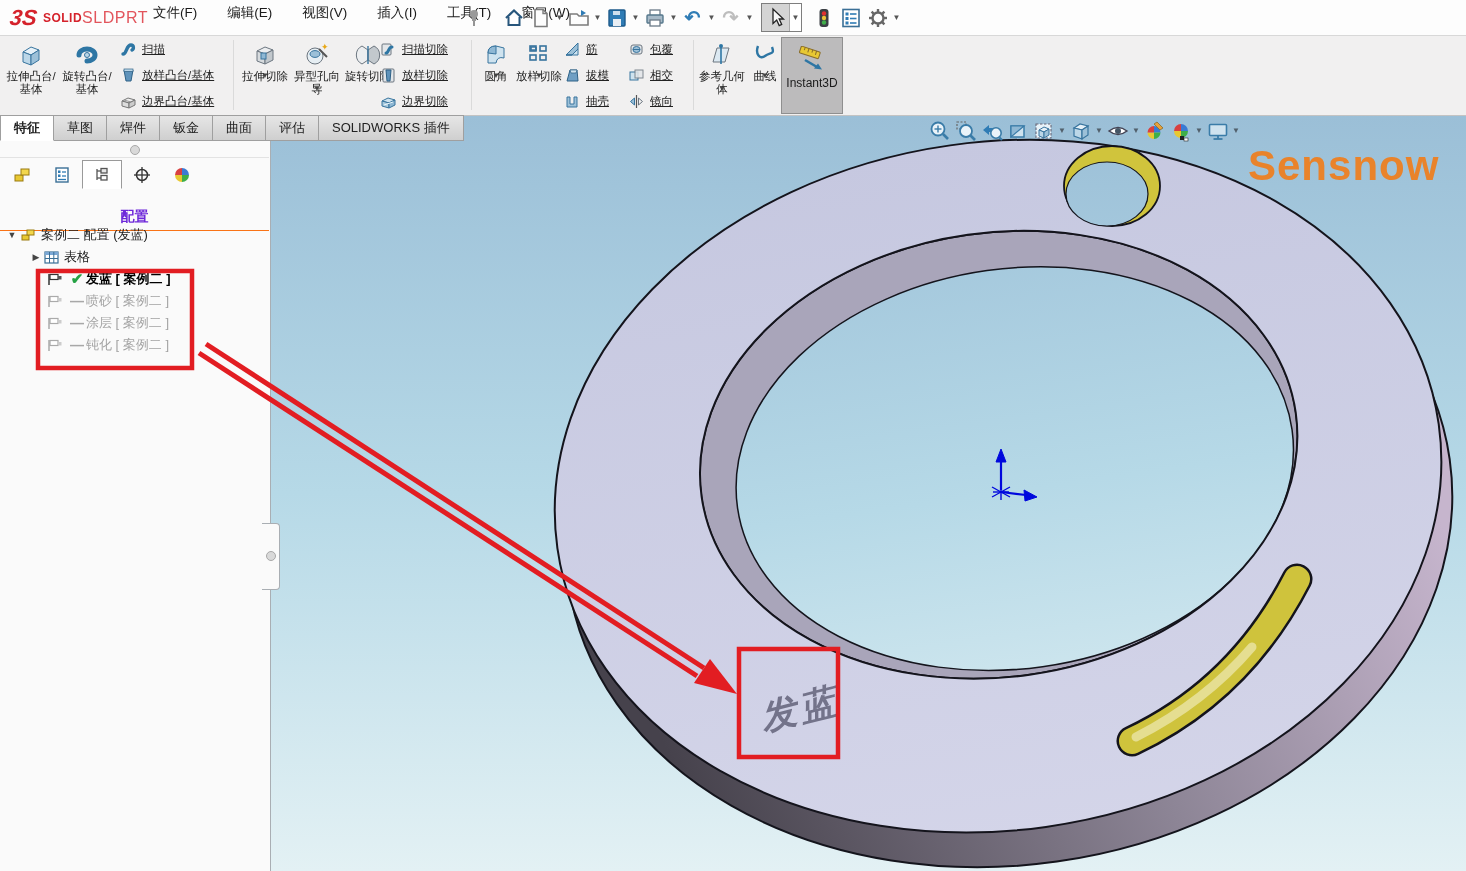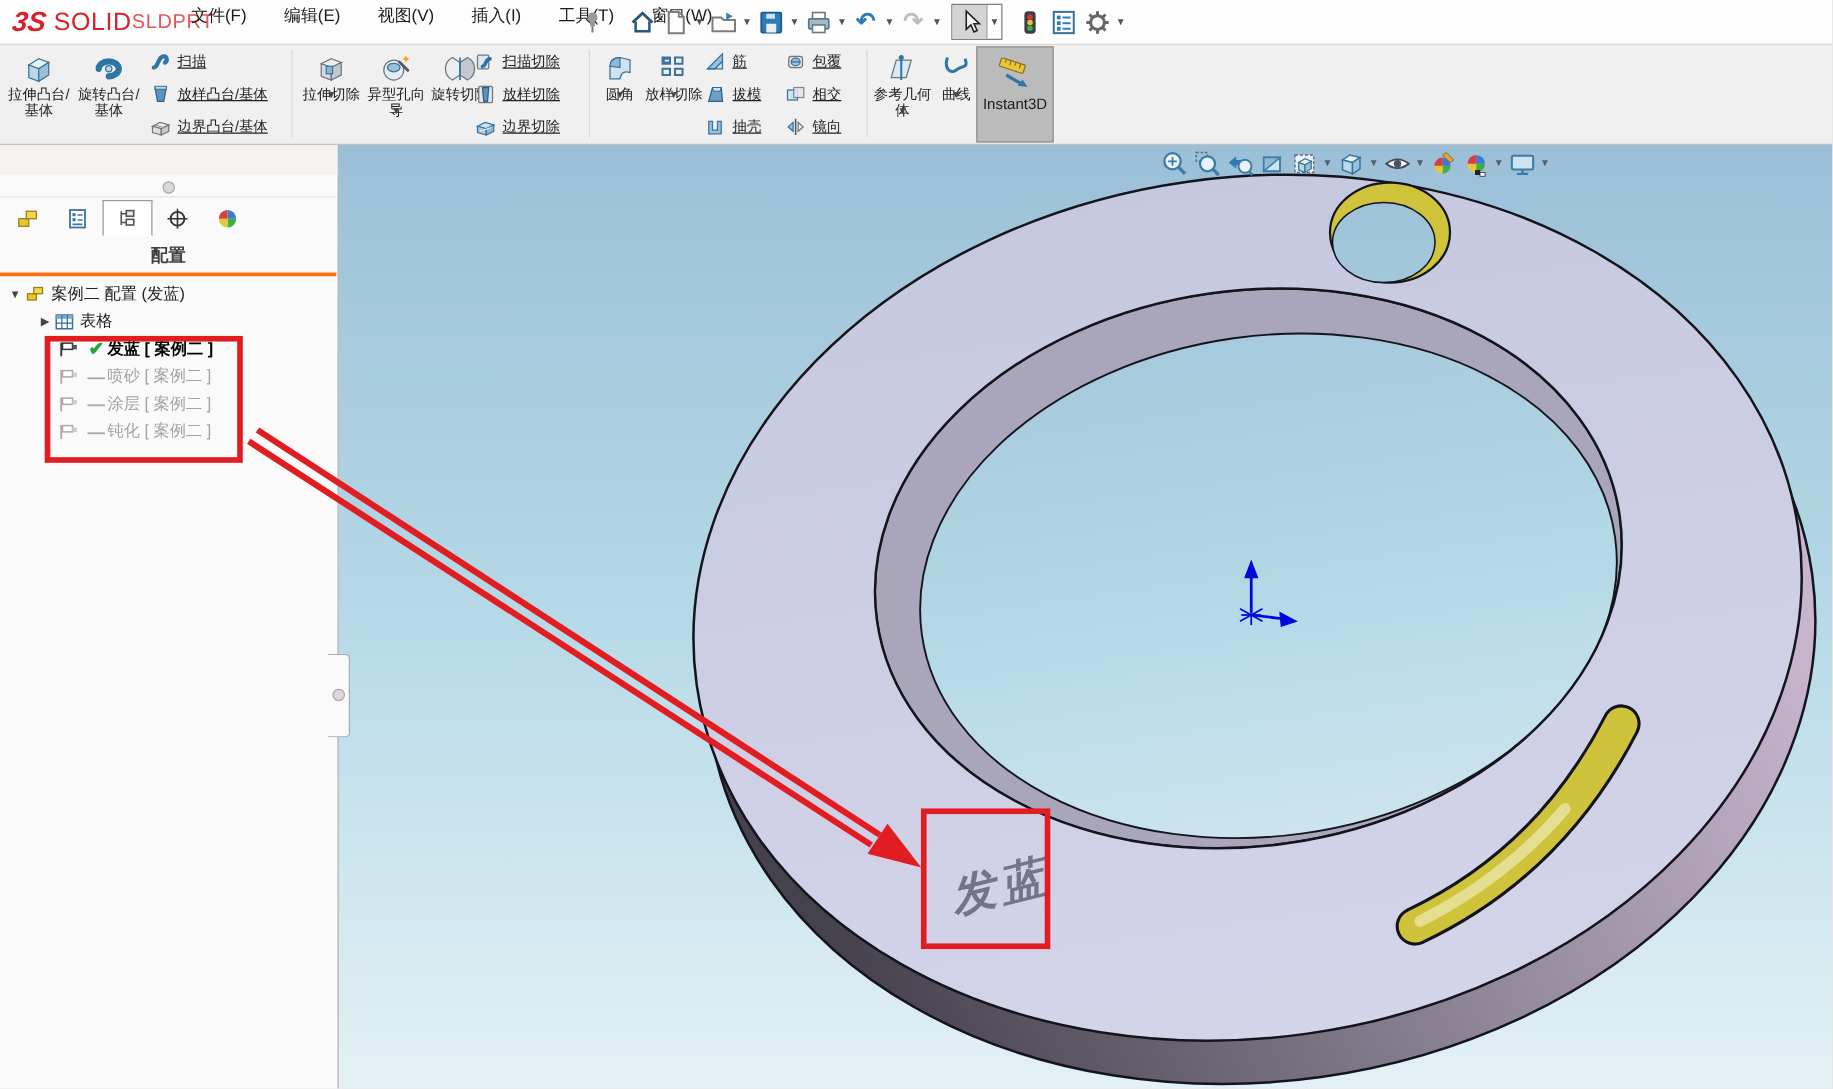--- a/index.html
+++ b/index.html
@@ -1,21 +1,21 @@
 <!DOCTYPE html>
 <html><head>
 <meta charset="utf-8">
 <style>
   html,body{margin:0;padding:0;background:#dcdcdc;font-family:"Liberation Sans",sans-serif;}
   .app{position:relative;width:1466px;height:871px;background:#f4f3f2;overflow:hidden;font-family:"Liberation Sans",sans-serif;}
   
   .menubar{position:absolute;left:0;top:0;width:1466px;height:35px;background:#fdfdfd;border-bottom:1px solid #d8d8d8;z-index:50;}
   .brand{position:absolute;left:10px;top:5px;display:flex;align-items:center;color:#d5222b;}
   .brand .b3s{font-size:22px;font-weight:bold;font-style:italic;margin-right:6px;transform:skewX(-8deg);}
-  .brand .bs{font-size:20px;font-weight:normal;letter-spacing:.5px;}
+  .brand .bs{font-size:12px;font-weight:bold;letter-spacing:.5px;}
   .brand .bw{font-size:16px;font-weight:normal;letter-spacing:.5px;color:#e2555c;}
   .menus{position:absolute;left:140px;top:0;height:35px;display:flex;align-items:flex-start;gap:4px;}
   .menu-item{padding:4px 13px;font-size:13.5px;color:#1b1b1b;cursor:default;}
   .pin{position:absolute;left:465px;top:6px;width:22px;height:22px;}
   .qtb{position:absolute;left:500px;top:2px;height:31px;display:flex;align-items:center;}
   .tbi{width:27px;height:27px;display:flex;align-items:center;justify-content:center;}
   .tcaret{width:11px;font-size:8px;color:#555;text-align:center;}
   .tsel{display:flex;align-items:center;border:1px solid #7e7e7e;background:#fff;margin-left:6px;}
   .tsel .tbi{background:#d4d4d4;border-right:1px solid #aaa;}
   .uglyph{font-size:19px;font-weight:bold;color:#2f7cb5;line-height:1;}
@@ -45,21 +45,21 @@
   .watermark{position:absolute;left:1248px;top:144px;width:208px;text-align:left;z-index:25;pointer-events:none;}
   .wm1{font-size:42px;font-weight:bold;color:#e9832b;letter-spacing:1px;line-height:44px;}
   .wm2{font-size:35px;font-weight:bold;color:#8f8f8f;letter-spacing:6px;line-height:44px;}
   
   .lpanel{position:absolute;left:0;top:140px;width:270px;height:731px;background:#fafafa;border-right:1px solid #a9aeb3;z-index:30;}
   .hgrip{position:absolute;left:0;top:0;width:269px;height:17px;border-bottom:1px solid #e3e3e3;}
   .hgrip .dot{position:absolute;left:130px;top:5px;width:8px;height:8px;border-radius:50%;background:#d9d9d9;border:1px solid #a8a8a8;}
   .ptabs{position:absolute;left:2px;top:20px;display:flex;}
   .ptab{width:38px;height:27px;display:flex;align-items:center;justify-content:center;border:1px solid transparent;cursor:default;}
   .ptab.active{background:#fff;border:1px solid #9a9a9a;border-bottom-color:#fff;}
-  .pheader{position:absolute;left:0;top:52px;width:269px;height:26px;display:flex;align-items:center;justify-content:center;font-size:14px;font-weight:bold;color:#404040;border-bottom:3px solid #f97316;}
+  .pheader{position:absolute;left:0;top:64px;width:269px;height:26px;display:flex;align-items:center;justify-content:center;font-size:14px;font-weight:bold;color:#6d28d9;border-bottom:1px solid #f97316;}
   .tree{position:absolute;left:0;top:84px;width:269px;font-size:13px;color:#222;}
   .trow{display:flex;align-items:center;height:22px;cursor:default;white-space:nowrap;}
   .twist{width:12px;text-align:center;font-size:9px;color:#444;}
   .ticon{margin:0 4px 0 2px;display:flex;}
   .dim{color:#a3a3a3;}
   .boldrow{font-weight:bold;color:#000;}
   .stat{width:18px;text-align:center;font-weight:bold;}
   .chk{color:#25a244;font-size:15px;}
   .dash{color:#a8a8a8;font-size:14px;}
   
@@ -200,20 +200,21 @@
         <svg width="22" height="22">
           <rect x="2.5" y="4.5" width="17" height="11" rx="1" fill="#cfe3ef" stroke="#3a7ca8" stroke-width="1.6"></rect>
           <line x1="11" y1="15.5" x2="11" y2="19" stroke="#3a7ca8" stroke-width="1.8"></line>
           <line x1="6.5" y1="19" x2="15.5" y2="19" stroke="#3a7ca8" stroke-width="1.8"></line>
         </svg>
       </span>
     <span class="hcaret">▼</span>
   </div>
 
   <div class="watermark">
+    <div class="wm1">Sensnow</div>
   </div>
 
   <div class="menubar">
     <div class="brand">
       <span class="b3s">3S</span>
         <span class="bs">SOLID</span>
         <span class="bw">SLDPRT</span>
     </div>
     <div class="menus">
       <span class="menu-item">文件(F)</span>
@@ -513,20 +514,29 @@
             <line x1="15" y1="3" x2="15" y2="6"></line>
             <line x1="19" y1="3" x2="19" y2="7"></line>
           </g>
           <line x1="8" y1="14" x2="20" y2="21" stroke="#2e76a4" stroke-width="2.6"></line>
           <polygon points="25,23.5 17,22.5 21,17.5" fill="#2e76a4"></polygon>
         </svg>
       <span>Instant3D</span>
     </div>
   </div>
 
+  <div class="tabrow">
+    <span class="tab active">特征</span>
+    <span class="tab">草图</span>
+    <span class="tab">焊件</span>
+    <span class="tab">钣金</span>
+    <span class="tab">曲面</span>
+    <span class="tab">评估</span>
+    <span class="tab">SOLIDWORKS 插件</span>
+  </div>
 
   <div class="lpanel">
     <div class="hgrip">
         <span class="dot"></span>
       </div>
     <div class="ptabs">
       <span class="ptab">
           <svg width="20" height="20">
             <rect x="3" y="10" width="8" height="6" fill="#e8c832" stroke="#9a7b10"></rect>
             <rect x="9" y="4" width="8" height="6" fill="#f2d64b" stroke="#9a7b10"></rect>

